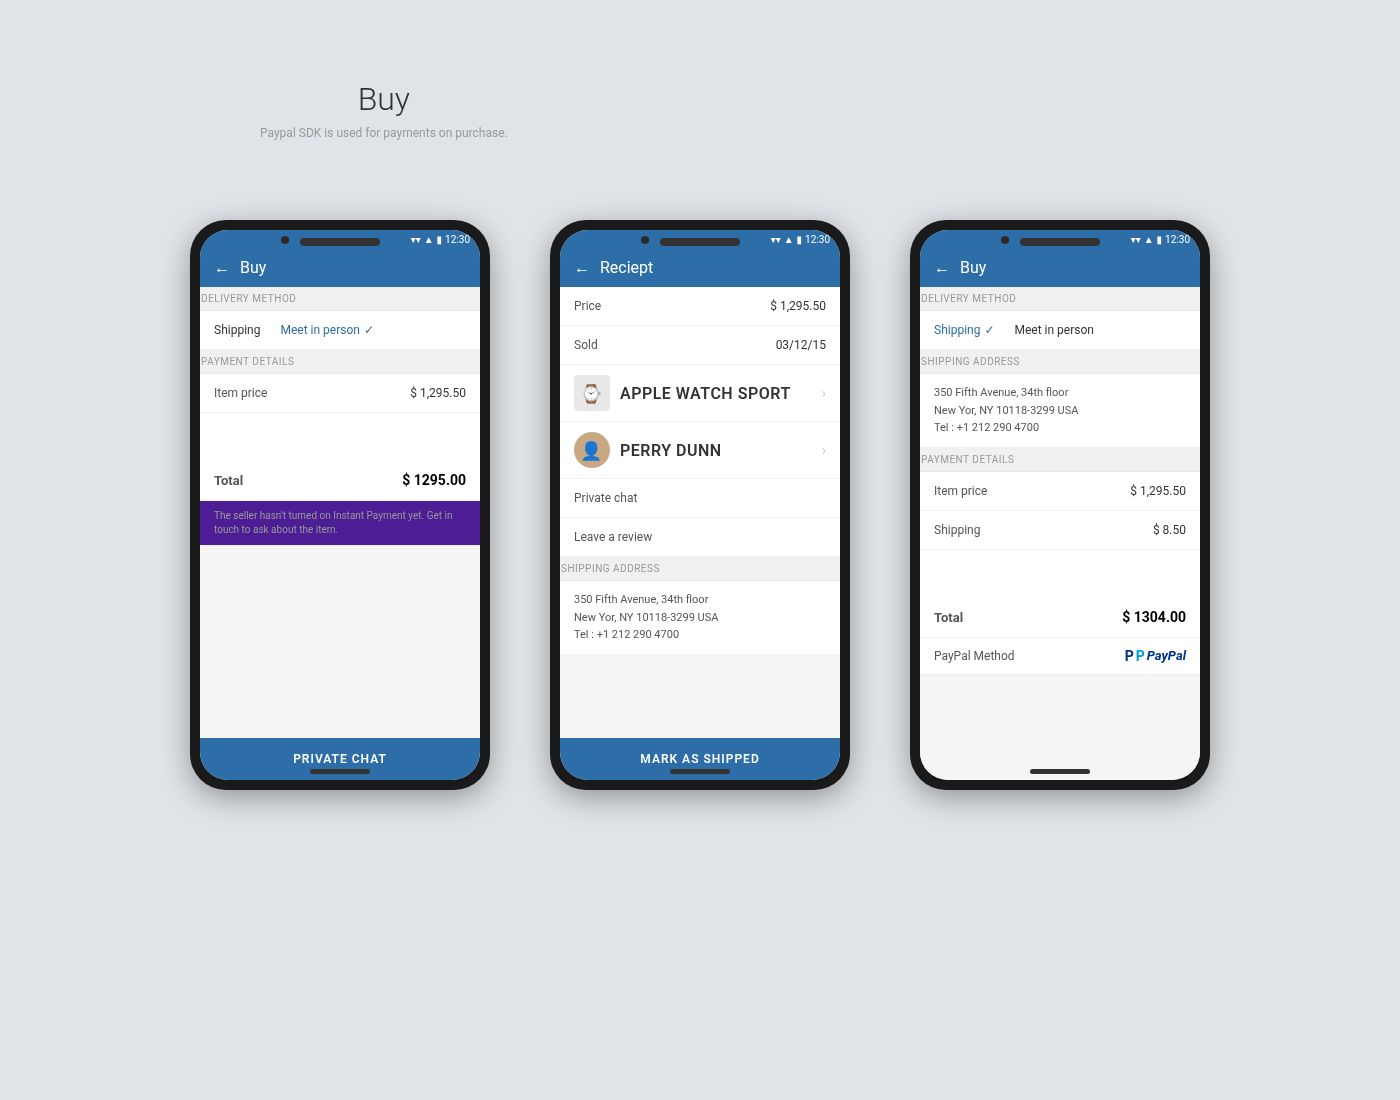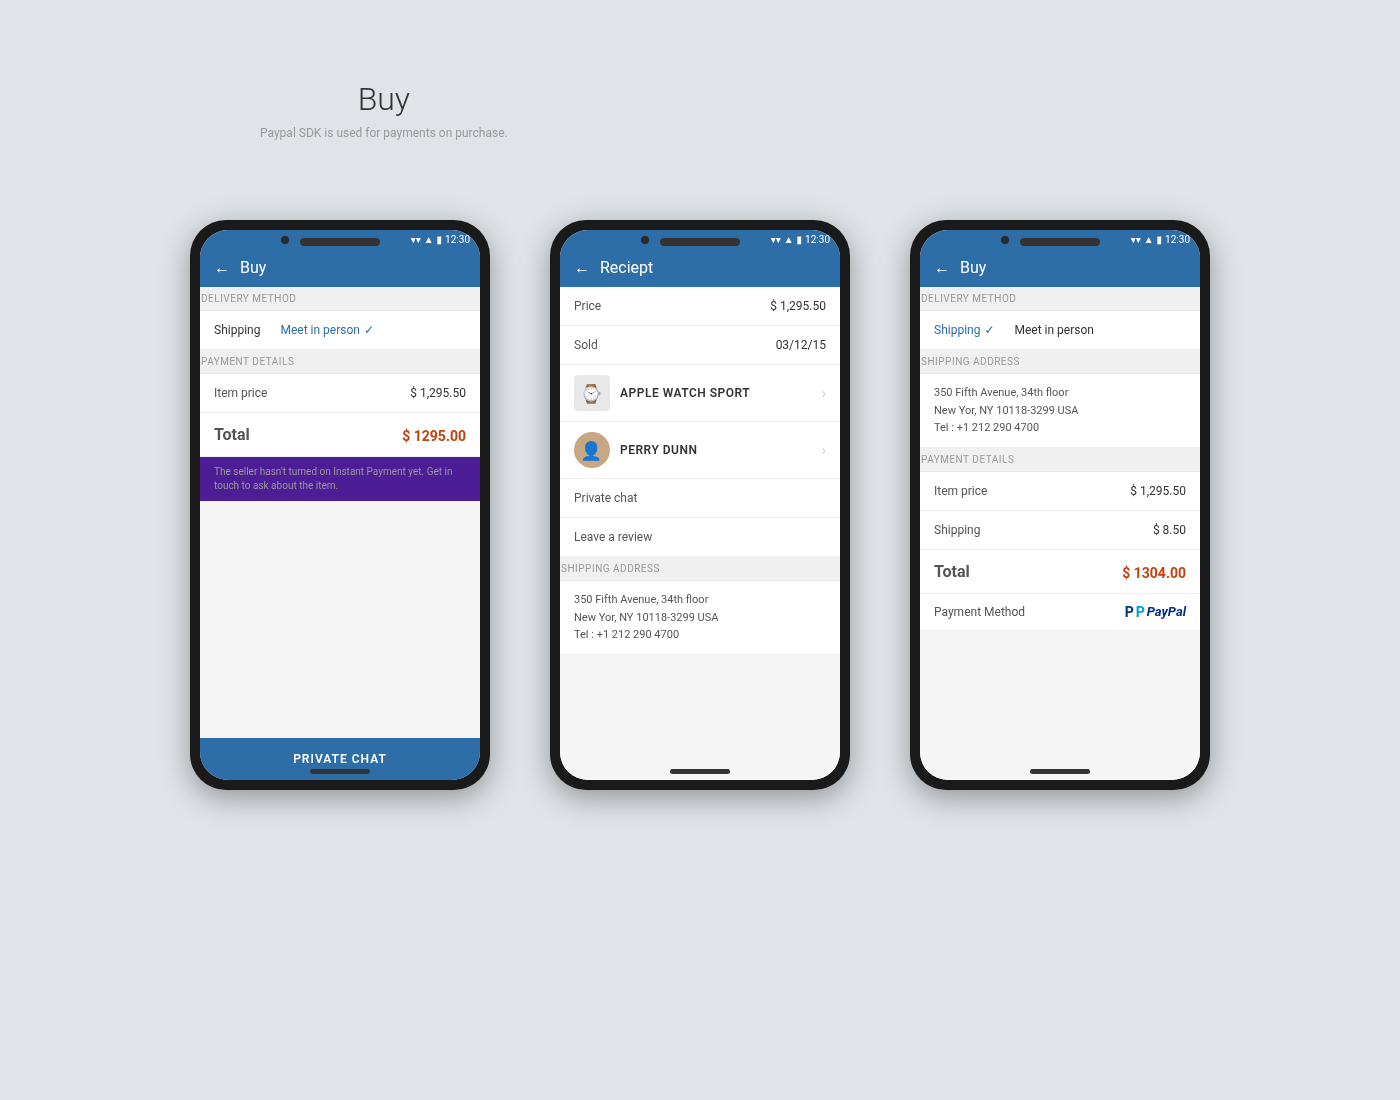--- a/index.html
+++ b/index.html
@@ -172,23 +172,24 @@
       color: #555;
       font-size: 12px;
     }
 
     .list-item-value {
       color: #333;
       font-size: 12px;
     }
 
     .list-item-value.blue-bold {
-      color: #c2410c;
+      color: #000000;
       font-weight: 700;
       font-size: 14px;
+      margin-top: 47px;
     }
 
     .delivery-item {
       display: flex;
       gap: 20px;
       padding: 12px 14px;
       background: white;
       border-bottom: 1px solid #f0f0f0;
     }
 
@@ -256,21 +257,21 @@
       background: #e8e8e8;
       border-radius: 4px;
       display: flex;
       align-items: center;
       justify-content: center;
       font-size: 18px;
     }
 
     .receipt-item-text {
       flex: 1;
-      font-size: 12px;
+      font-size: 16px;
       font-weight: 600;
       color: #333;
       letter-spacing: 0.5px;
     }
 
     .receipt-item-chevron {
       color: #ccc;
       font-size: 14px;
     }
 
@@ -315,21 +316,21 @@
       font-size: 14px;
       font-weight: 700;
     }
 
     .paypal-p1 { color: #003087; }
     .paypal-p2 { color: #009cde; }
     .paypal-text { color: #003087; font-style: italic; font-size: 13px; }
 
     .total-row {
       font-weight: 700;
-      font-size: 16px;
+      font-size: 13px;
     }
 
     .spacer {
       flex: 1;
     }
   </style>
 </head>
 <body>
 
 <div class="page-header">
@@ -428,20 +429,21 @@
         <div class="list-item">
           <span class="list-item-label">Leave a review</span>
         </div>
         <div class="section-header">SHIPPING ADDRESS</div>
         <div class="address-block">
           <div>350 Fifth Avenue, 34th floor</div>
           <div>New Yor, NY 10118-3299 USA</div>
           <div>Tel : +1 212 290 4700</div>
         </div>
       </div>
+      <div class="bottom-button blue">MARK AS SHIPPED</div>
     </div>
     <div class="phone-bottom-bar"></div>
   </div>
 
   <div class="phone">
     <div class="phone-camera"></div>
     <div class="phone-top-bar"></div>
     <div class="phone-inner">
       <div class="status-bar">
         <div class="status-icons">
@@ -479,21 +481,21 @@
         </div>
         <div class="list-item">
           <span class="list-item-label">Shipping</span>
           <span class="list-item-value">$ 8.50</span>
         </div>
         <div class="list-item">
           <span class="list-item-label total-row">Total</span>
           <span class="list-item-value blue-bold">$ 1304.00</span>
         </div>
         <div class="payment-method-row">
-          <span class="list-item-label">Payment Method</span>
+          <span class="list-item-label">PayPal Method</span>
           <div class="paypal-logo">
             <span class="paypal-p1">P</span>
               <span class="paypal-p2">P </span>
             <span class="paypal-text">PayPal</span>
           </div>
         </div>
       </div>
     </div>
     <div class="phone-bottom-bar"></div>
   </div>

